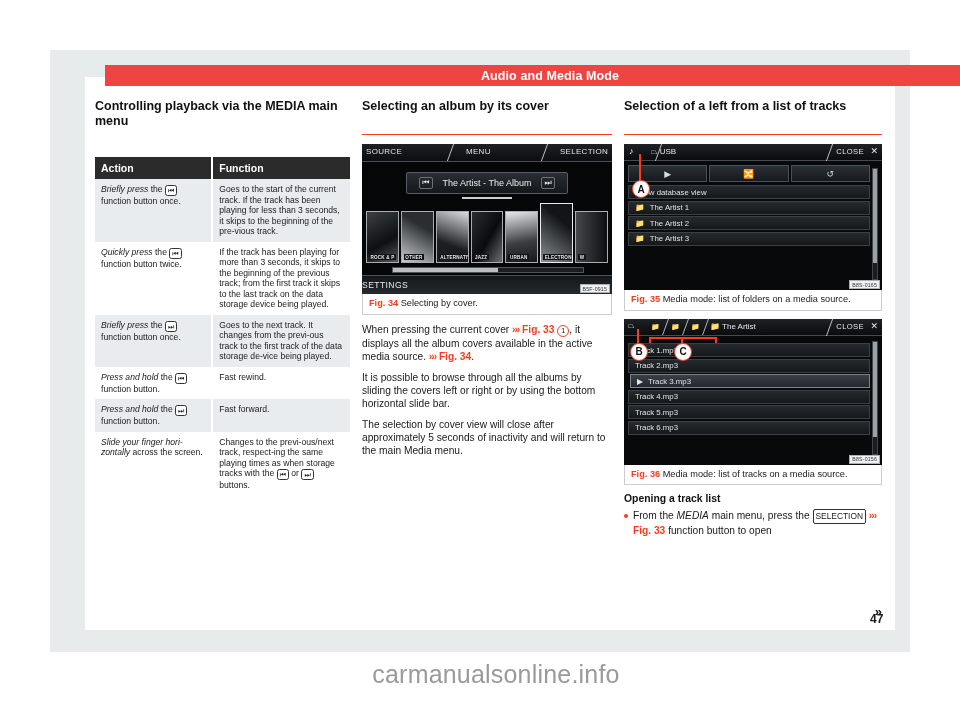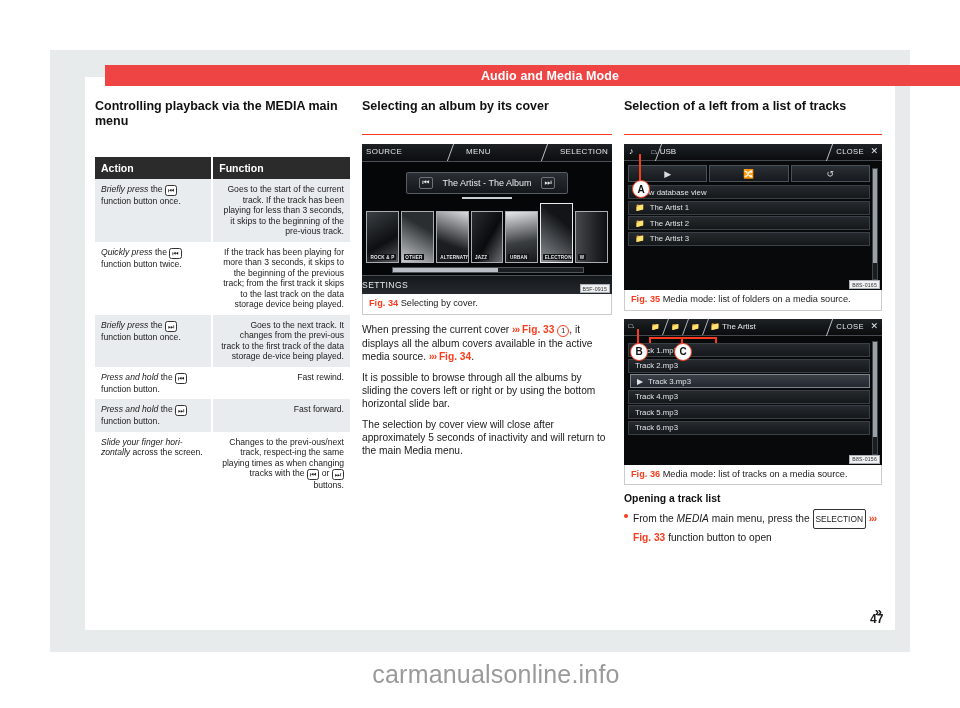--- a/index.html
+++ b/index.html
@@ -54,21 +54,21 @@
   table.ctl th{
     background:#2b2b2b;color:#fff;text-align:left;
     font-size:10.5px;font-weight:bold;padding:5px 6px;
     border-right:2px solid #fff;
   }
   table.ctl th:last-child{border-right:none;}
   table.ctl td{
     vertical-align:top;padding:5px 6px;color:#1a1a1a;
     line-height:10.5px;border-right:2px solid #fff;
   }
-  table.ctl td:last-child{border-right:none;text-align:right;}
+  table.ctl td:last-child{border-right:none;}
   table.ctl tr.alt td{background:#e9ecee;}
   table.ctl tr.plain td{background:#ffffff;}
   table.ctl td.act{width:46%;}
   .it{font-style:italic;}
   .btnico{
     display:inline-block;border:1px solid #333;border-radius:2.5px;
     padding:0 2px;font-size:7px;line-height:9px;vertical-align:-1px;
     background:#fff;
   }
 
@@ -180,21 +180,21 @@
     position:absolute;width:16px;height:16px;border-radius:50%;
     background:#fff;border:1.8px solid #fa3c1e;color:#111;
     font-size:10px;font-weight:bold;display:flex;align-items:center;justify-content:center;
     z-index:9;
   }
   .leader{position:absolute;background:#fa3c1e;z-index:8;}
 
   h3.sub{margin:8px 0 5px 0;font-size:10.4px;font-weight:bold;color:#111;}
   ul.bl{margin:0;padding:0;list-style:none;}
   ul.bl li{
-    font-size:10.2px;line-height:18px;color:#1a1a1a;
+    font-size:10.2px;line-height:13px;color:#1a1a1a;
     padding-left:9px;position:relative;
   }
   ul.bl li:before{
     content:"";position:absolute;left:0;top:5px;width:4px;height:4px;
     background:#fa3c1e;border-radius:50%;
   }
   .keycap{
     display:inline-block;border:1px solid #333;border-radius:2px;
     padding:0 2px;font-size:8.4px;background:#fff;
   }
@@ -264,21 +264,21 @@
               <span class="btnico">⏭</span><br>
               <span>function button.</span>
             </td>
             <td>Fast forward.</td>
           </tr>
           <tr class="plain">
             <td class="act">
               <span class="it">Slide your finger hori-zontally</span><span> across the screen.</span>
             </td>
             <td>
-              <span>Changes to the previ-ous/next track, respect-ing the same playing times as when changing tracks with the</span>
+              <span>Changes to the previ-ous/next track, respect-ing the same playing times as when storage tracks with the</span>
               <span class="btnico">⏮</span>
               <span>or</span>
               <span class="btnico">⏭</span>
               <span>buttons.</span>
             </td>
           </tr>
         </tbody>
       </table>
     </div>
 

